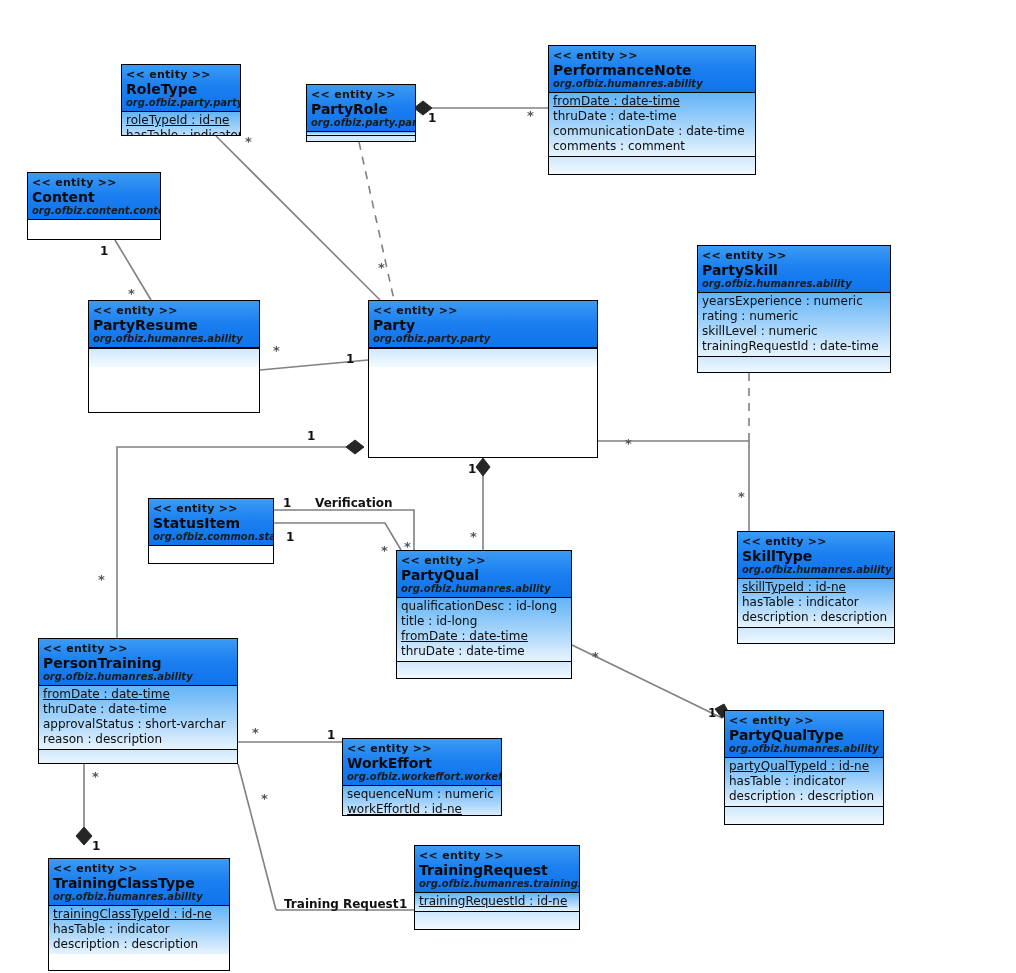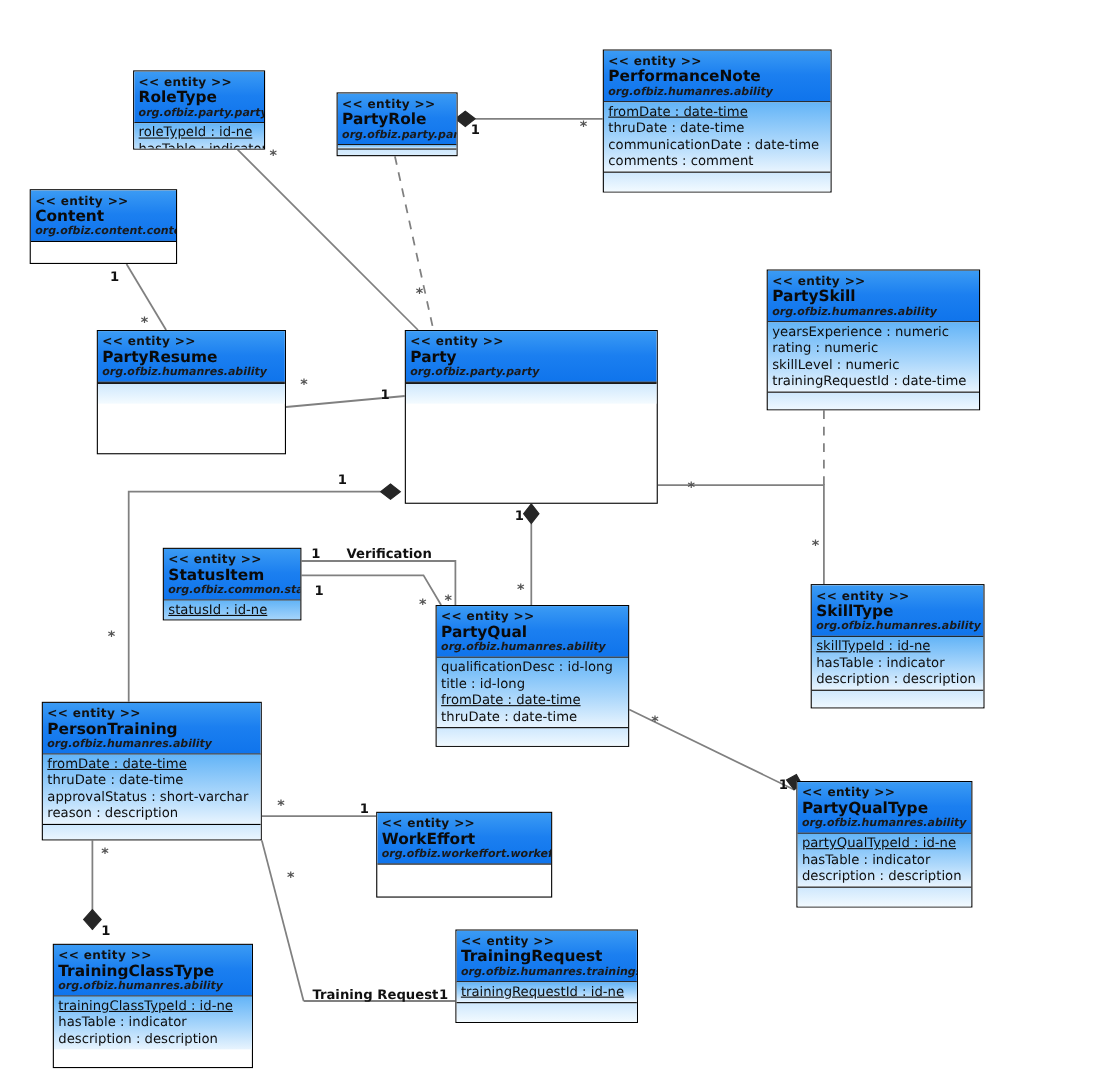--- a/index.html
+++ b/index.html
@@ -220,24 +220,20 @@
           <div class="ent-pkg">org.ofbiz.party.party</div>
         </div>
         <div class="ent-footer"></div>
       </div>
       <div class="entity" style="left: 148px; top: 498px; width: 126px; height: 66px;">
         <div class="ent-header">
           <div class="stereotype">&lt;&lt; entity &gt;&gt;</div>
           <div class="ent-name">StatusItem</div>
           <div class="ent-pkg">org.ofbiz.common.status</div>
         </div>
-        <div class="ent-attrs">
-          <div class="attr pk">statusId : id-ne</div>
-          <div class="attr">statusTypeId : id-ne</div>
-        </div>
       </div>
       <div class="entity" style="left: 737px; top: 531px; width: 158px; height: 113px;">
         <div class="ent-header">
           <div class="stereotype">&lt;&lt; entity &gt;&gt;</div>
           <div class="ent-name">SkillType</div>
           <div class="ent-pkg">org.ofbiz.humanres.ability</div>
         </div>
         <div class="ent-attrs">
           <div class="attr pk">skillTypeId : id-ne</div>
           <div class="attr">hasTable : indicator</div>
@@ -284,20 +280,24 @@
           <div class="attr">hasTable : indicator</div>
           <div class="attr">description : description</div>
         </div>
         <div class="ent-footer"></div>
       </div>
       <div class="entity" style="left: 342px; top: 738px; width: 160px; height: 78px;">
         <div class="ent-header">
           <div class="stereotype">&lt;&lt; entity &gt;&gt;</div>
           <div class="ent-name">WorkEffort</div>
           <div class="ent-pkg">org.ofbiz.workeffort.workeffort</div>
+        </div>
+        <div class="ent-attrs">
+          <div class="attr">sequenceNum : numeric</div>
+          <div class="attr pk">workEffortId : id-ne</div>
         </div>
       </div>
       <div class="entity" style="left: 48px; top: 858px; width: 182px; height: 113px;">
         <div class="ent-header">
           <div class="stereotype">&lt;&lt; entity &gt;&gt;</div>
           <div class="ent-name">TrainingClassType</div>
           <div class="ent-pkg">org.ofbiz.humanres.ability</div>
         </div>
         <div class="ent-attrs">
           <div class="attr pk">trainingClassTypeId : id-ne</div>

